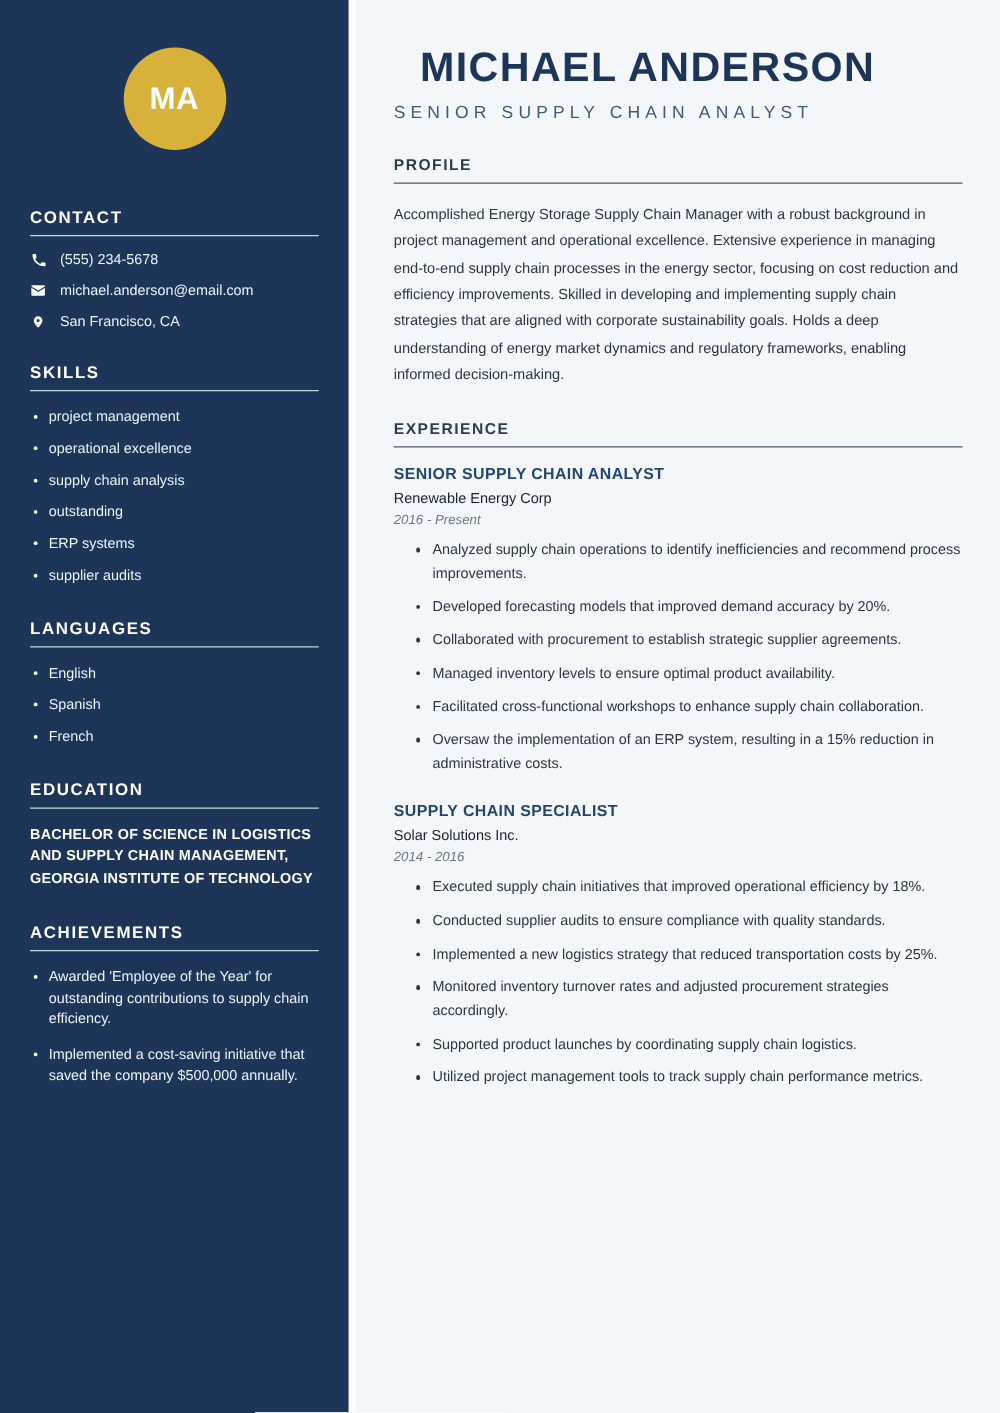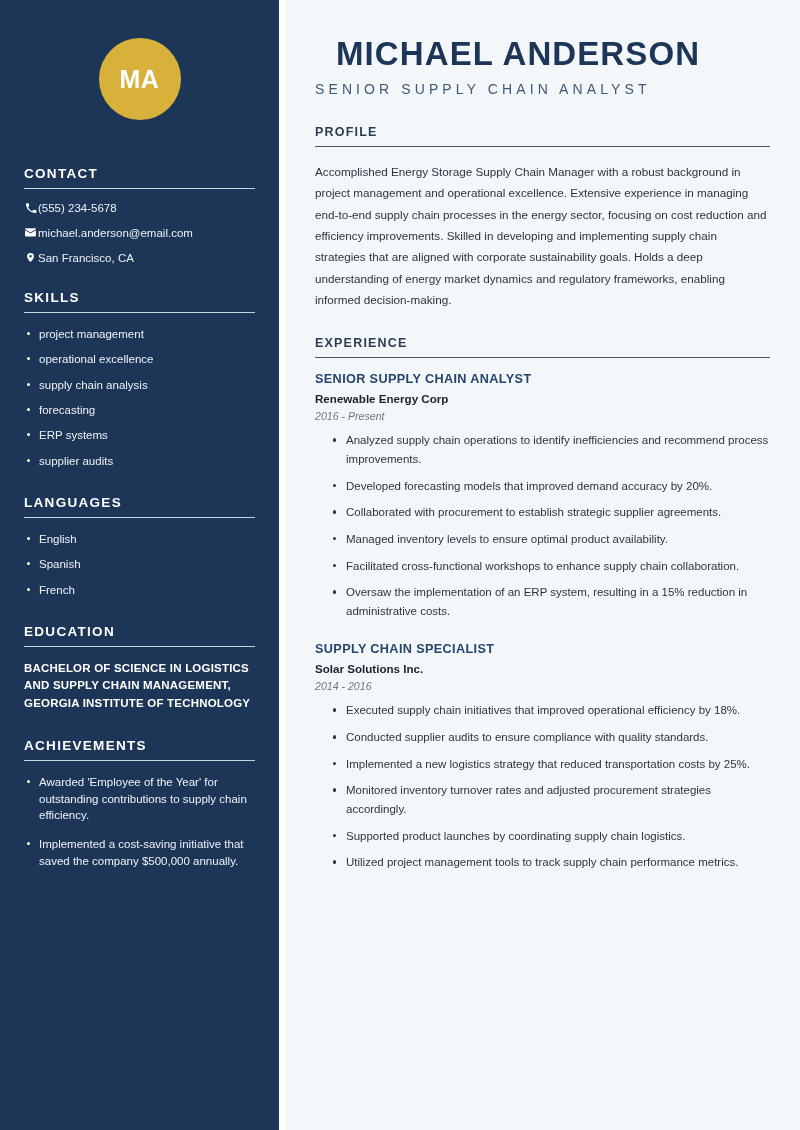--- a/index.html
+++ b/index.html
@@ -63,21 +63,21 @@
   .side-rule {
     height: 1px;
     background: #e8eef6;
     margin-bottom: 13px;
     opacity: 0.85;
   }
 
   .contact-row {
     display: flex;
     align-items: center;
-    gap: 1px;
+    gap: 11px;
     margin-bottom: 12px;
     font-size: 11.5px;
     color: #eef2f7;
   }
 
   .contact-icon {
     width: 13px;
     flex: 0 0 13px;
     display: flex;
     align-items: center;
@@ -174,21 +174,21 @@
   .job-title {
     font-size: 12.7px;
     font-weight: bold;
     color: #24456e;
     letter-spacing: 0.35px;
     margin-bottom: 6px;
   }
 
   .job-company {
     font-size: 11.6px;
-    font-weight: bold;
+    font-weight: normal;
     color: #19222c;
     margin-bottom: 5px;
   }
 
   .job-dates {
     font-size: 10.6px;
     font-style: italic;
     color: #6b7785;
     margin-bottom: 9px;
   }
@@ -259,21 +259,21 @@
       </div>
     </section>
 
     <section class="side-section">
       <div class="side-heading">SKILLS</div>
       <div class="side-rule"></div>
       <ul class="side-list">
         <li>project management</li>
         <li>operational excellence</li>
         <li>supply chain analysis</li>
-        <li>forecasting</li>
+        <li>outstanding</li>
         <li>ERP systems</li>
         <li>supplier audits</li>
       </ul>
     </section>
 
     <section class="side-section">
       <div class="side-heading">LANGUAGES</div>
       <div class="side-rule"></div>
       <ul class="side-list">
         <li>English</li>

